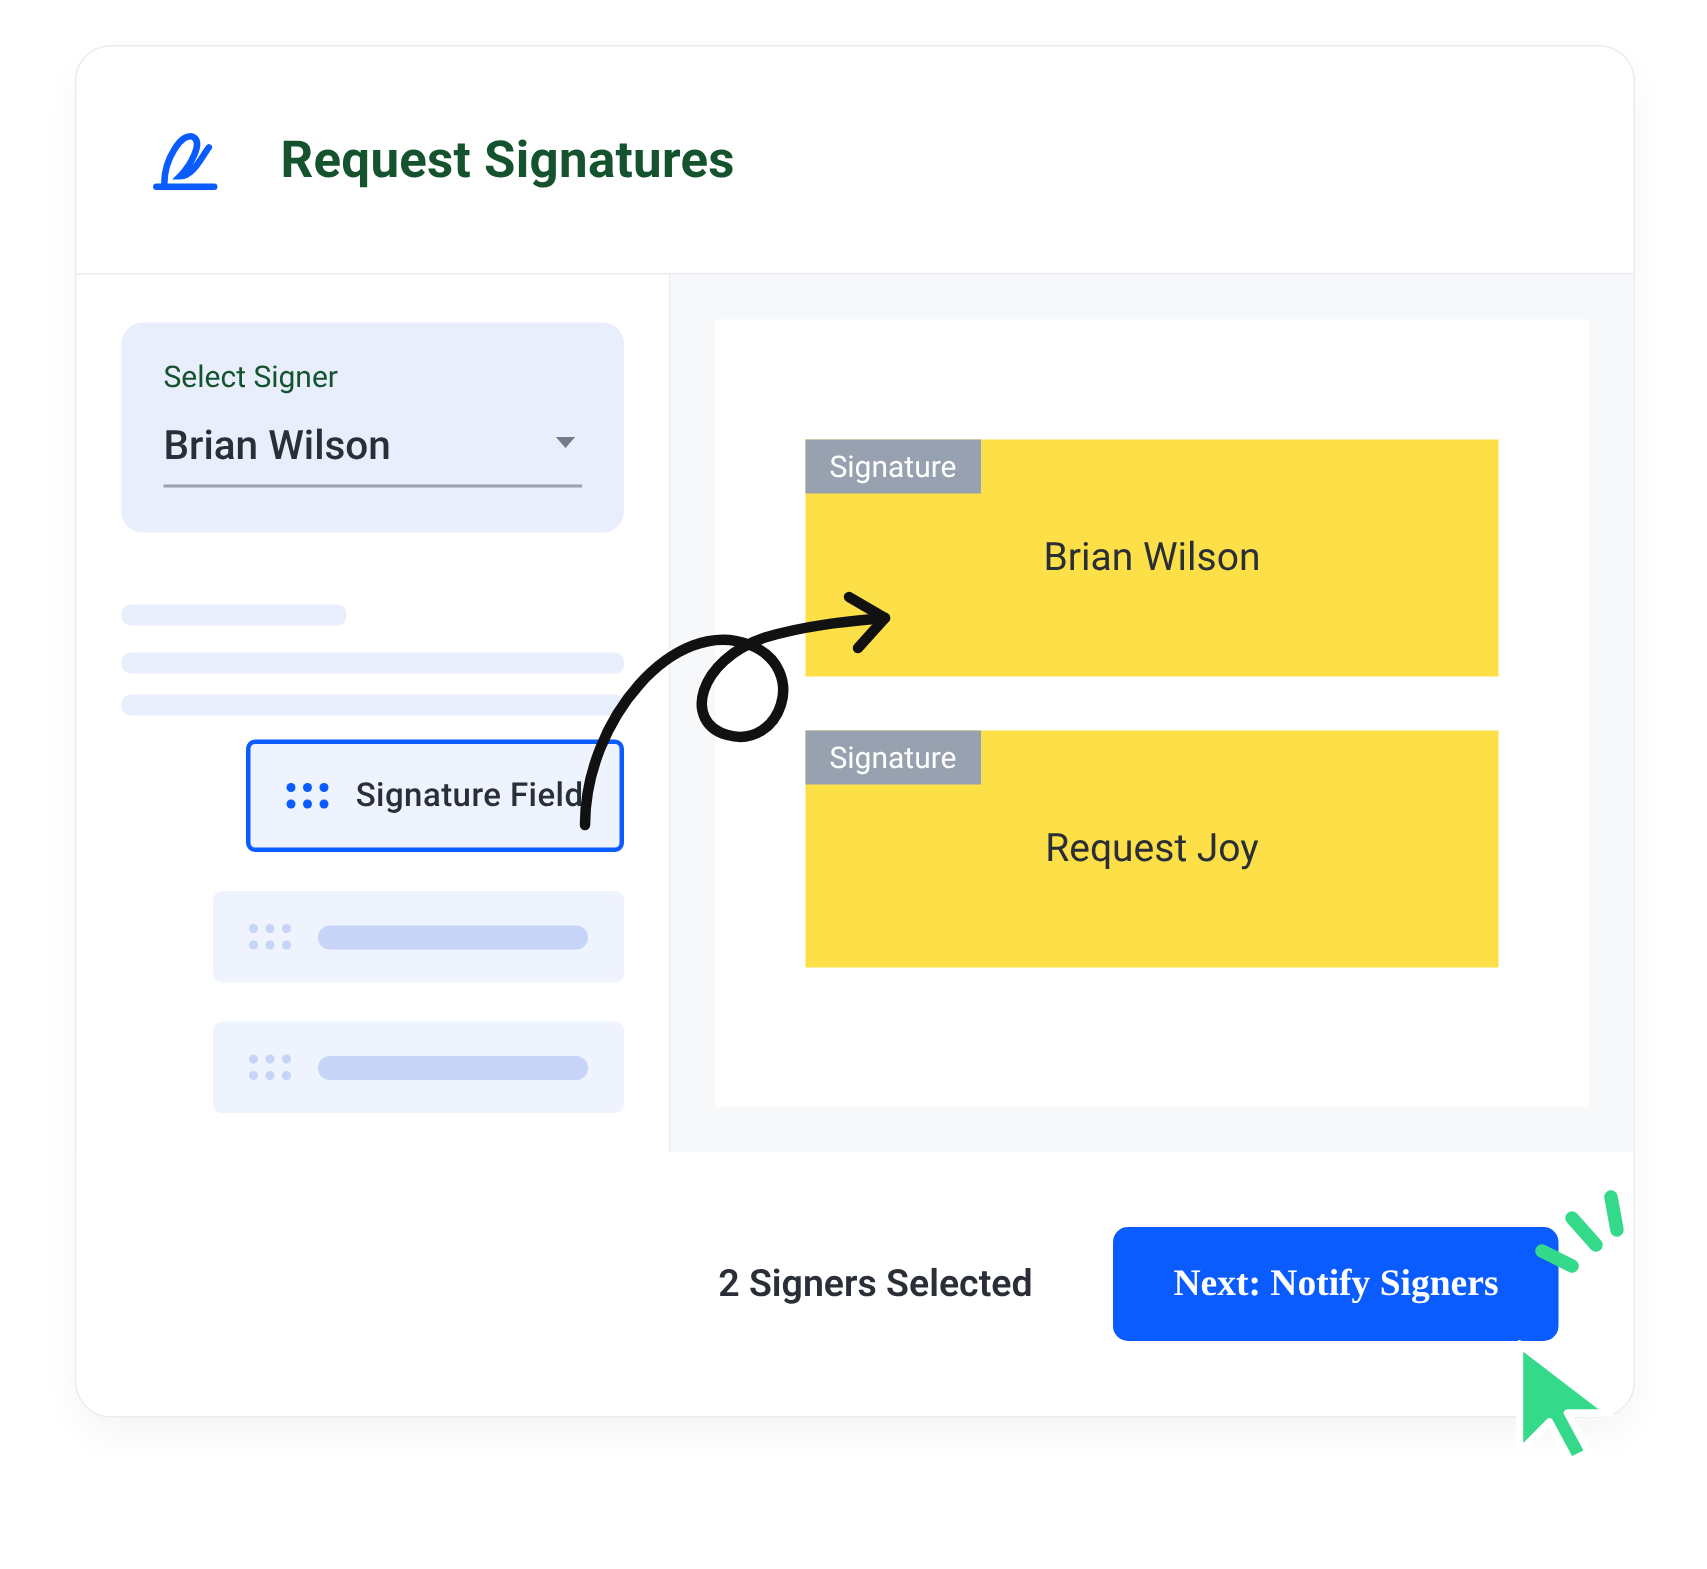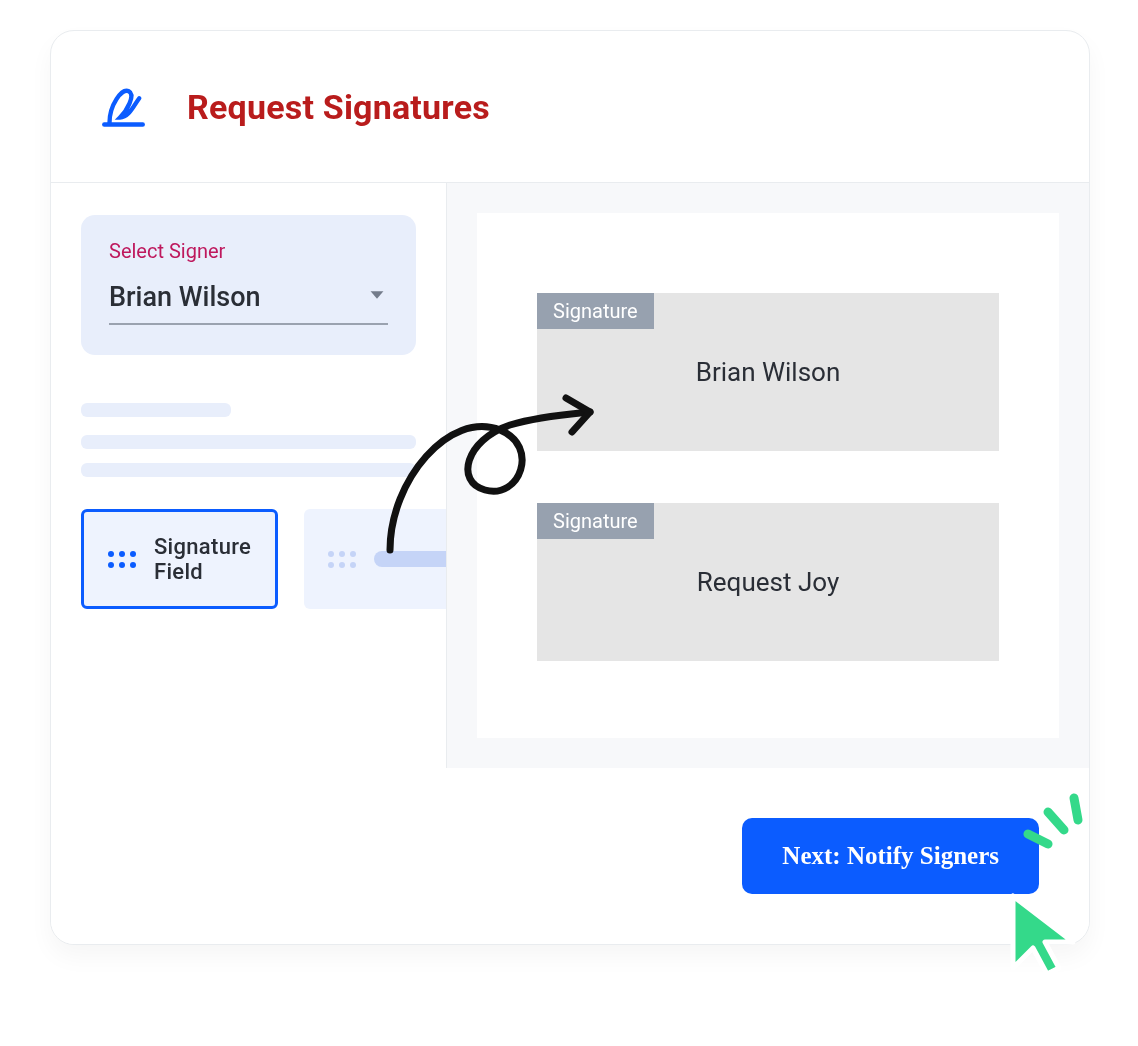--- a/index.html
+++ b/index.html
@@ -8,51 +8,51 @@
   .card {
     position: absolute; left: 50px; top: 30px; width: 1040px; height: 915px;
     border: 1px solid #e9ecef; border-radius: 24px; background: #fff;
     box-shadow: 0 12px 24px rgba(0,0,0,0.04);
     overflow: hidden;
   }
   
   .hdr { position: absolute; left: 0; top: 0; right: 0; height: 152px; border-bottom: 1px solid #e9ecef; }
   .hdr-inner { position: absolute; left: 48px; top: 0; height: 152px; display: flex; align-items: center; gap: 32px; }
   .logo { width: 56px; height: 56px; }
-  .title { font-size: 34px; font-weight: 700; color: #b91c1c; letter-spacing: 0.2px; }
+  .title { font-size: 34px; font-weight: 700; color: #14532d; letter-spacing: 0.2px; }
   
   .sidebar { position: absolute; left: 0; top: 152px; width: 395px; bottom: 176px; padding: 32px 30px 0 30px; }
   .vline { position: absolute; left: 395px; top: 152px; bottom: 176px; width: 1px; background: #e9ecef; }
   .main { position: absolute; left: 396px; top: 152px; right: 0; bottom: 176px; background: #f7f8fa; padding: 30px; }
   
   .selbox { background: #e8eefb; border-radius: 14px; padding: 24px 28px 30px 28px; }
-  .selbox-label { color: #be185d; font-size: 20px; margin-bottom: 12px; }
+  .selbox-label { color: #14532d; font-size: 20px; margin-bottom: 12px; }
   .selrow { position: relative; border-bottom: 2px solid #9aa2af; padding: 6px 0 10px 0; display:flex; align-items:center; justify-content:space-between; cursor:pointer;}
   .selrow .name { font-size: 27px; color: #2a2e36; font-weight: 500; }
   .chev { color: #747c8b; }
   
   .skels { margin-top: 48px; }
   .skel { background: #e8eefb; border-radius: 6px; }
   .sk-a { width: 150px; height: 14px; margin-bottom: 18px; }
   .sk-b { width: 335px; height: 14px; margin-bottom: 14px; }
   .sk-c { width: 335px; height: 14px; }
   
-  .flist { margin-top: 32px; display: flex; flex-direction: row; gap: 26px; }
+  .flist { margin-top: 16px; display: flex; flex-direction: column; gap: 26px; align-items: flex-end; }
   .fitem { display: flex; align-items: center; gap: 18px; padding: 22px 24px; border-radius: 6px; }
   .fitem.primary { background: #eef3fe; border: 3px solid #0b5cff; }
   .fitem.ghost  { background: #eef3fe; }
   .grip { display: grid; grid-template-columns: repeat(3,6px); grid-template-rows: repeat(2,6px); gap: 5px; }
   .gp { width: 6px; height: 6px; border-radius: 50%; }
   .primary .gp { background: #0b5cff; }
   .ghost   .gp { background: #c5d4f7; }
   .flabel { font-size: 22px; color: #2a2e36; font-weight: 500; letter-spacing: 0.3px; }
   .gbar { height: 16px; border-radius: 8px; background: #c5d4f7; width: 180px; }
   
   .canvas { background: #fff; width: 100%; height: 100%; position: relative; padding: 80px 60px; }
-  .sigbox { position: relative; background: #e5e5e5; margin-bottom: 52px; height: 158px; }
+  .sigbox { position: relative; background: #fde047; margin-bottom: 36px; height: 158px; }
   .sigtag { position: absolute; left: 0; top: 0; background: #97a1af; color: #fff; padding: 6px 16px; font-size: 20px; }
   .signame { position: absolute; inset: 0; display:flex; align-items:center; justify-content:center; font-size: 26px; color: #2a2e36; }
   
   .footer { position: absolute; left: 0; right: 0; bottom: 0; height: 176px; background: #fff; display:flex; align-items:center; justify-content:flex-end; gap: 54px; padding-right: 50px; }
   .status { font-size: 25px; font-weight: 600; color: #2a2e36; }
   .cta { background: #0b5cff; color: #fff; font-size: 25px; font-weight: 700; border: none; border-radius: 10px; padding: 24px 40px; cursor: pointer; font-family: Liberation Serif, serif; }
   
   .overlay { position: absolute; pointer-events: none; }
 </style>
 </head>
@@ -138,20 +138,21 @@
           <div class="signame">Brian Wilson</div>
         </div>
         <div class="sigbox">
           <div class="sigtag">Signature</div>
           <div class="signame">Request Joy</div>
         </div>
       </div>
     </div>
 
     <div class="footer">
+      <div class="status">2 Signers Selected</div>
       <button class="cta">Next: Notify Signers</button>
     </div>
 
   </div>
 
   <svg class="overlay" style="left:370px; top:370px;" width="240" height="190" viewBox="0 0 240 190">
     <path d="M20 180 C 20 110, 80 40, 130 60 C 170 76, 150 130, 115 120 C 85 112, 95 70, 140 55 C 170 46, 200 44, 220 42" fill="none" stroke="#111" stroke-width="7" stroke-linecap="round"></path>
     <path d="M220 42 L196 28 M220 42 L202 62" fill="none" stroke="#111" stroke-width="7" stroke-linecap="round"></path>
   </svg>
 

